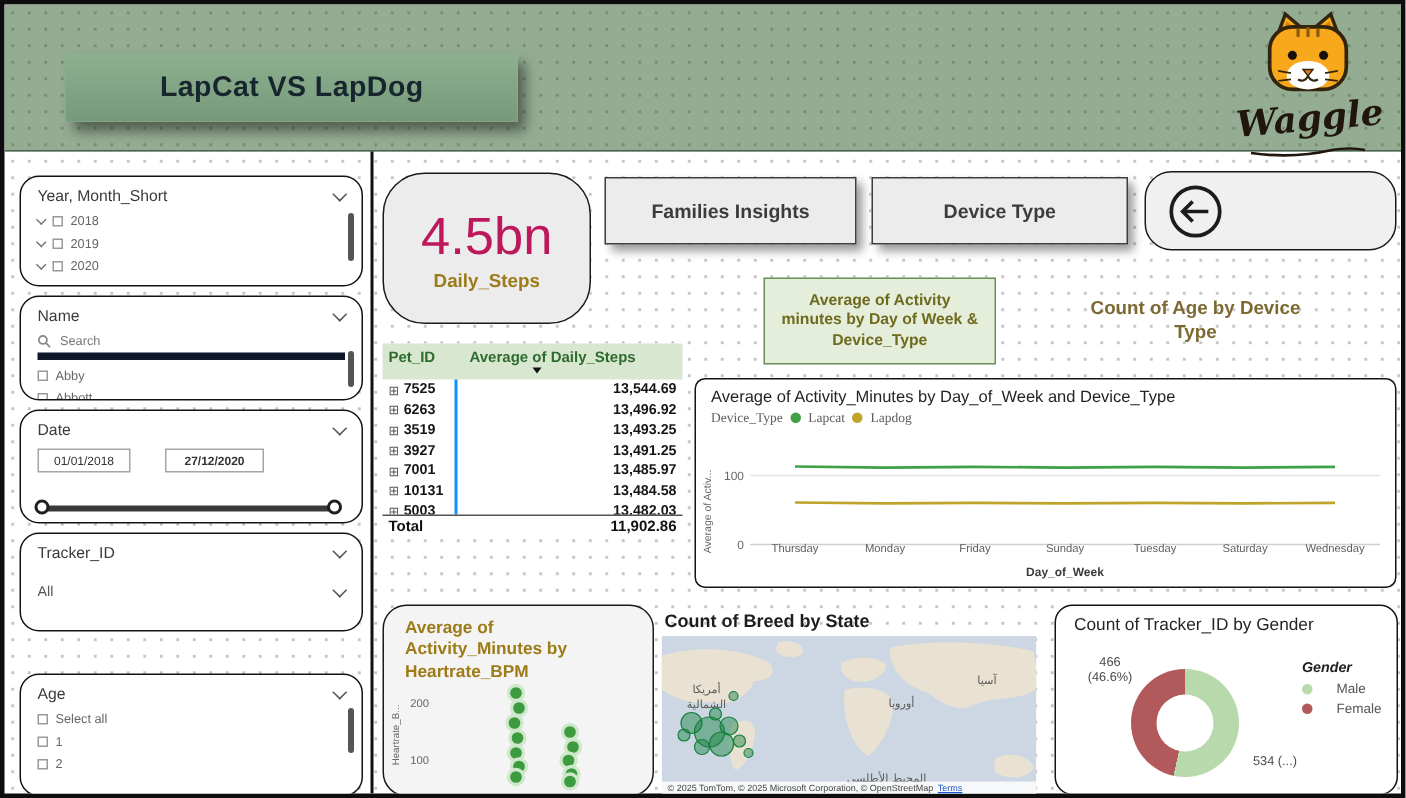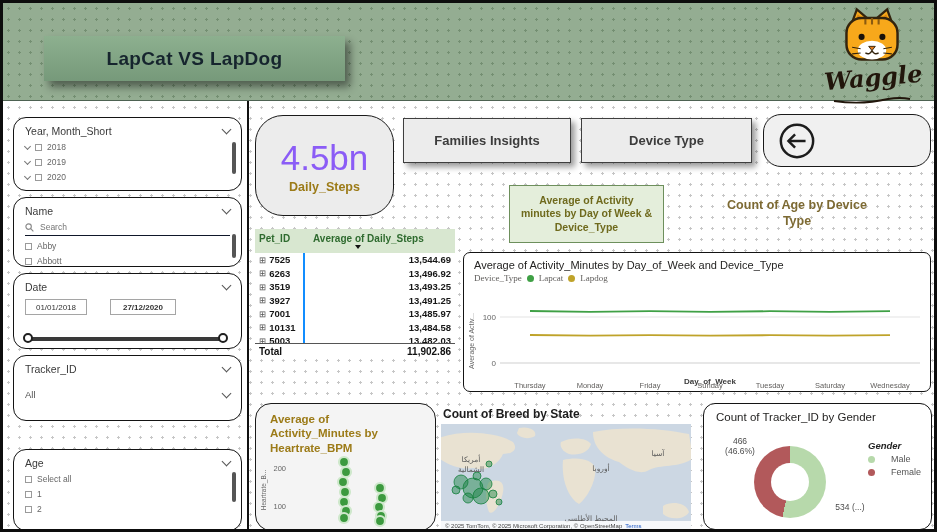--- a/index.html
+++ b/index.html
@@ -33,34 +33,34 @@
   .fcard{position:absolute;left:10px;width:229px;background:#fff;border:1.7px solid #141414;
     border-radius:13px;padding:7px 11px;overflow:hidden;}
   .fcard-title{font-size:10.5px;color:#3a3a3a;display:flex;justify-content:space-between;align-items:center;}
   .dd-chev{width:7px;height:7px;border-right:1.6px solid #555;border-bottom:1.6px solid #555;
     transform:rotate(45deg);display:inline-block;margin-top:-3px;}
   .tree-chev{width:5px;height:5px;border-right:1.3px solid #777;border-bottom:1.3px solid #777;
     transform:rotate(45deg);display:inline-block;flex:0 0 auto;margin-top:-2px;}
   .fitem{display:flex;align-items:center;gap:5px;font-size:8.5px;color:#666;margin-top:5px;}
   .cb{width:7px;height:7px;border:1px solid #9a9a9a;background:#fff;display:inline-block;flex:0 0 auto;}
   .vscroll{position:absolute;right:5px;width:4px;border-radius:2px;background:#555;}
-  .search-row{display:flex;align-items:center;gap:4px;border-bottom:1px solid #0f172a;
+  .search-row{display:flex;align-items:center;gap:4px;border-bottom:5px solid #0f172a;
     margin-top:4px;padding-bottom:2px;}
   .search-input{border:none;outline:none;font-size:8.5px;color:#555;width:170px;
     font-family:inherit;background:transparent;}
   .dinput{height:16px;border:1px solid #a5a5a5;font-size:8px;color:#333;text-align:center;
     background:#fff;font-family:inherit;padding:0;}
   .slider-line{position:absolute;height:4px;background:#3a3a3a;border-radius:2px;}
   .slider-handle{position:absolute;width:10px;height:10px;border:2.5px solid #1f1f1f;background:#fff;
     border-radius:50%;top:-4px;}
   
   .kpi{position:absolute;left:252px;top:112px;width:139px;height:101px;background:#ececec;
     border:1.8px solid #1a1a1a;border-radius:28px;display:flex;flex-direction:column;
     align-items:center;justify-content:center;gap:2px;}
-  .kpi-value{font-size:35px;color:#8b5cf6;}
+  .kpi-value{font-size:35px;color:#be185d;}
   .kpi-label{font-size:12.5px;font-weight:bold;color:var(--c-olive,#9c7b18);}
   .pbtn{position:absolute;height:45px;background:#ececec;border:1.7px solid #3e3e3e;
     box-shadow:4px 4px 6px rgba(0,0,0,.4);display:flex;align-items:center;justify-content:center;
     font-weight:bold;font-size:13px;color:#3c3c3c;}
   .back-card{position:absolute;left:760px;top:111px;width:168px;height:53px;background:#f0f0f0;
     border:1.7px solid #1a1a1a;border-radius:18px;display:flex;align-items:center;padding-left:14px;}
   
   .callout{position:absolute;left:506px;top:182px;width:155px;height:58px;
     background:var(--c-callout_bg,#e4eedb);border:1.2px solid var(--c-callout_border,#6d8f5c);
     display:flex;align-items:center;justify-content:center;text-align:center;
@@ -82,21 +82,21 @@
   .trow .pval{margin-left:auto;font-weight:bold;}
   .blue-line{position:absolute;left:48px;top:0;width:2px;height:90px;background:var(--c-blue,#118DFF);}
   .tbl-total{display:flex;height:16px;align-items:center;border-top:1.2px solid #555;
     font-size:10px;font-weight:bold;color:#111;padding:0 4px;background:#fff;}
   .tbl-total .tval{margin-left:auto;}
   
   .vis{position:absolute;background:#fff;border:1.5px solid #141414;border-radius:7px;}
   .vis-title{font-size:11px;color:#252423;padding:6px 10px 0 10px;}
   .legend-row{display:flex;align-items:center;gap:5px;font-size:9px;color:#605e5c;padding:2px 10px 0 10px;font-family:Liberation Serif, serif;}
   .ldot{width:7px;height:7px;border-radius:50%;display:inline-block;}
-  .xlabels{position:absolute;left:36px;width:420px;top:128px;display:flex;}
+  .xlabels{position:absolute;left:36px;width:420px;top:108px;display:flex;}
   .xlabels div{flex:1;text-align:center;font-size:7.5px;color:#605e5c;}
   .xaxis-title{position:absolute;left:36px;width:420px;top:124px;text-align:center;
     font-size:8px;font-weight:bold;color:#3b3b3b;}
   .scatter-card{position:absolute;left:252px;top:400px;width:181px;height:128px;background:#f4f4f4;
     border:1.8px solid #1a1a1a;border-radius:16px;overflow:hidden;}
   .scatter-title{font-size:11.5px;font-weight:bold;color:var(--c-olive,#9c7b18);
     padding:8px 0 0 14px;line-height:1.25;width:150px;}
   .map-title{position:absolute;left:440px;top:404px;font-size:12px;font-weight:600;color:#1d1d1d;}
   .map-box{position:absolute;left:438px;top:421px;width:250px;height:106px;overflow:hidden;}
   .map-attr{position:absolute;left:0;right:0;bottom:0;height:9px;background:rgba(255,255,255,.82);

